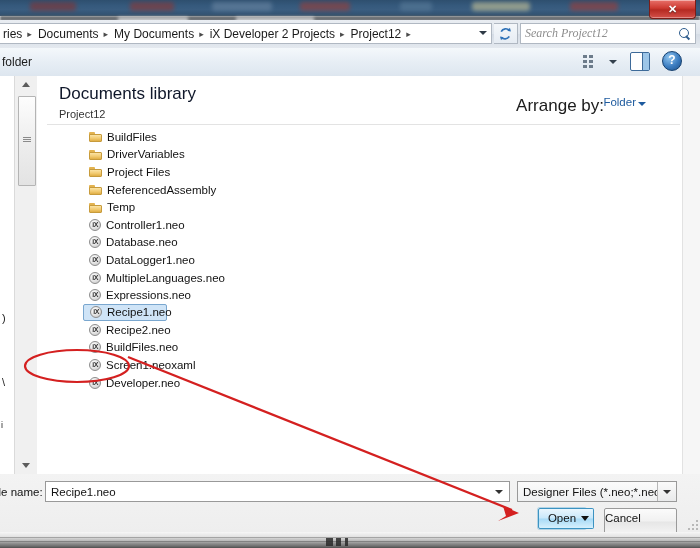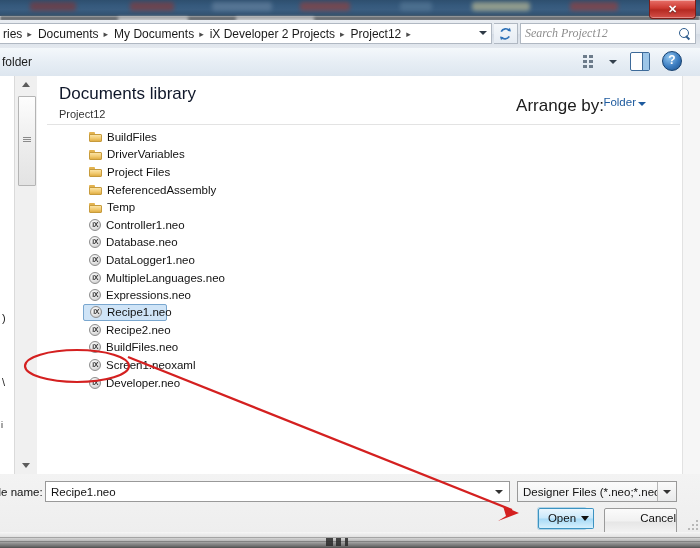--- a/index.html
+++ b/index.html
@@ -200,21 +200,21 @@
     position:absolute;left:576px;top:34px;width:18px;height:21px;
     background:linear-gradient(180deg,#eaf6fd 0%,#c9e8fa 48%,#a7daf6 52%,#d6f0fd 100%);
     border:1px solid #3c93c2;border-left:none;border-radius:0 2px 2px 0;box-sizing:border-box;
     display:flex;align-items:center;justify-content:center;cursor:pointer;
   }
   .open-split i{width:0;height:0;border-left:4px solid transparent;border-right:4px solid transparent;border-top:5px solid #111;}
   .cancel-btn{
     position:absolute;left:604px;top:34px;width:73px;height:27px;
     background:linear-gradient(180deg,#fbfbfb 0%,#f1f1f1 48%,#e6e6e6 52%,#f4f4f4 100%);
     border:1px solid #9a9a9a;border-radius:2px;box-sizing:border-box;
-    font-size:11.5px;line-height:19px;text-align:right;color:#111;cursor:pointer;
+    font-size:11.5px;line-height:19px;text-align:left;color:#111;cursor:pointer;
   }
   .resize-grip{position:absolute;right:2px;bottom:2px;width:10px;height:10px;opacity:.55;}
   .resize-grip i{position:absolute;width:2px;height:2px;background:#8c8c8c;}
 
   
   .taskbar{position:absolute;left:0;top:532px;width:700px;height:16px;
     background:linear-gradient(180deg,#f7f7f7 0%,#e2e2e2 30%,#b9b9b9 55%,#8f8f8f 72%,#6f6f6f 88%,#4f4f4f 100%);}
   .taskbar .tbblock{position:absolute;top:6px;height:8px;background:#2a2a2a;opacity:.85;}
   .taskbar .t1{left:326px;width:7px;}
   .taskbar .t2{left:336px;width:5px;}

